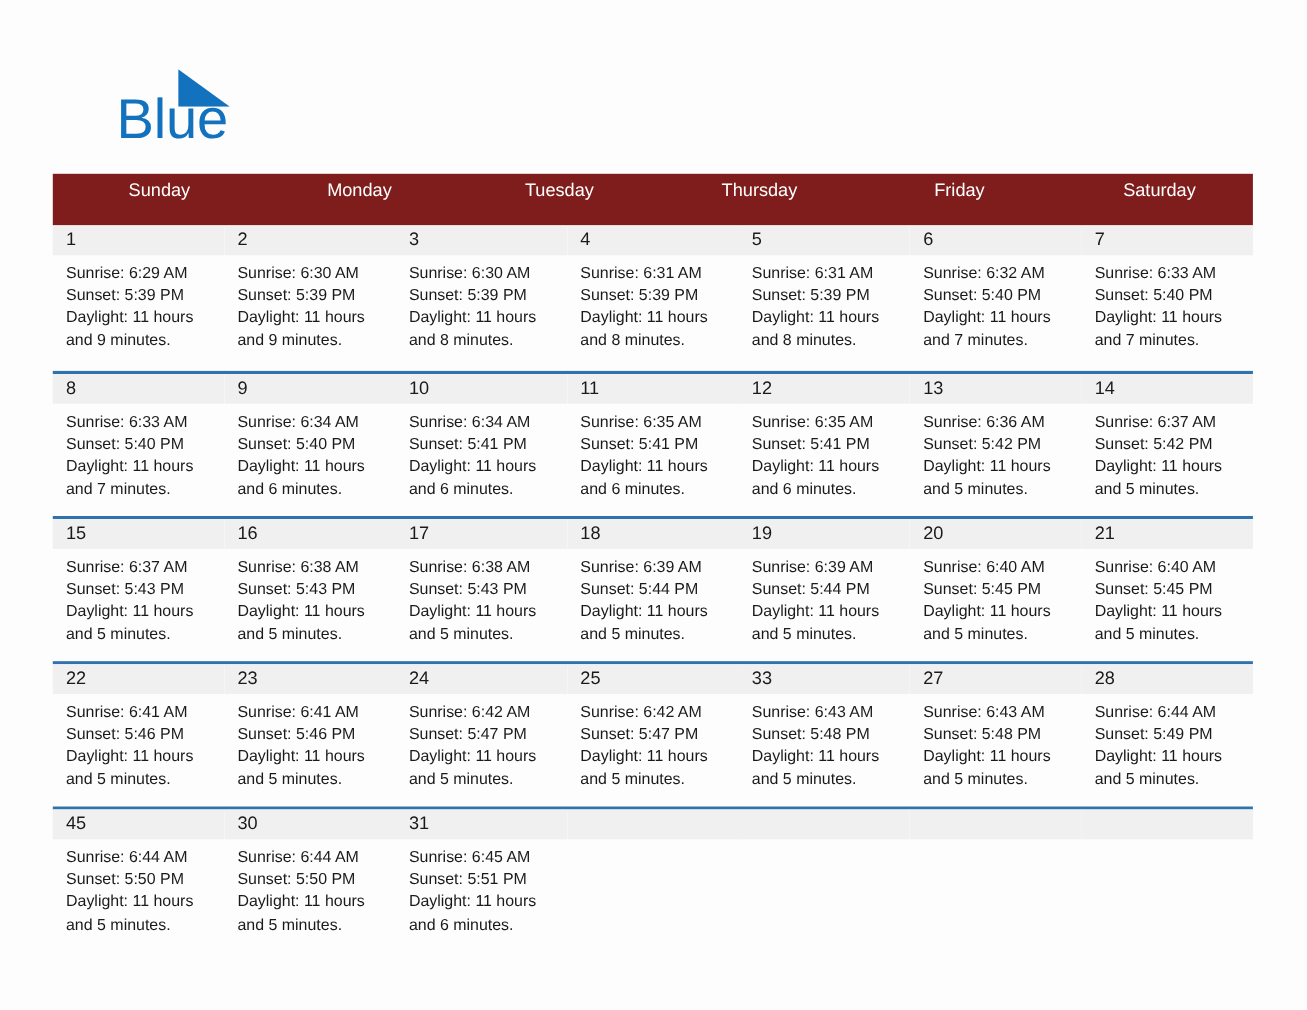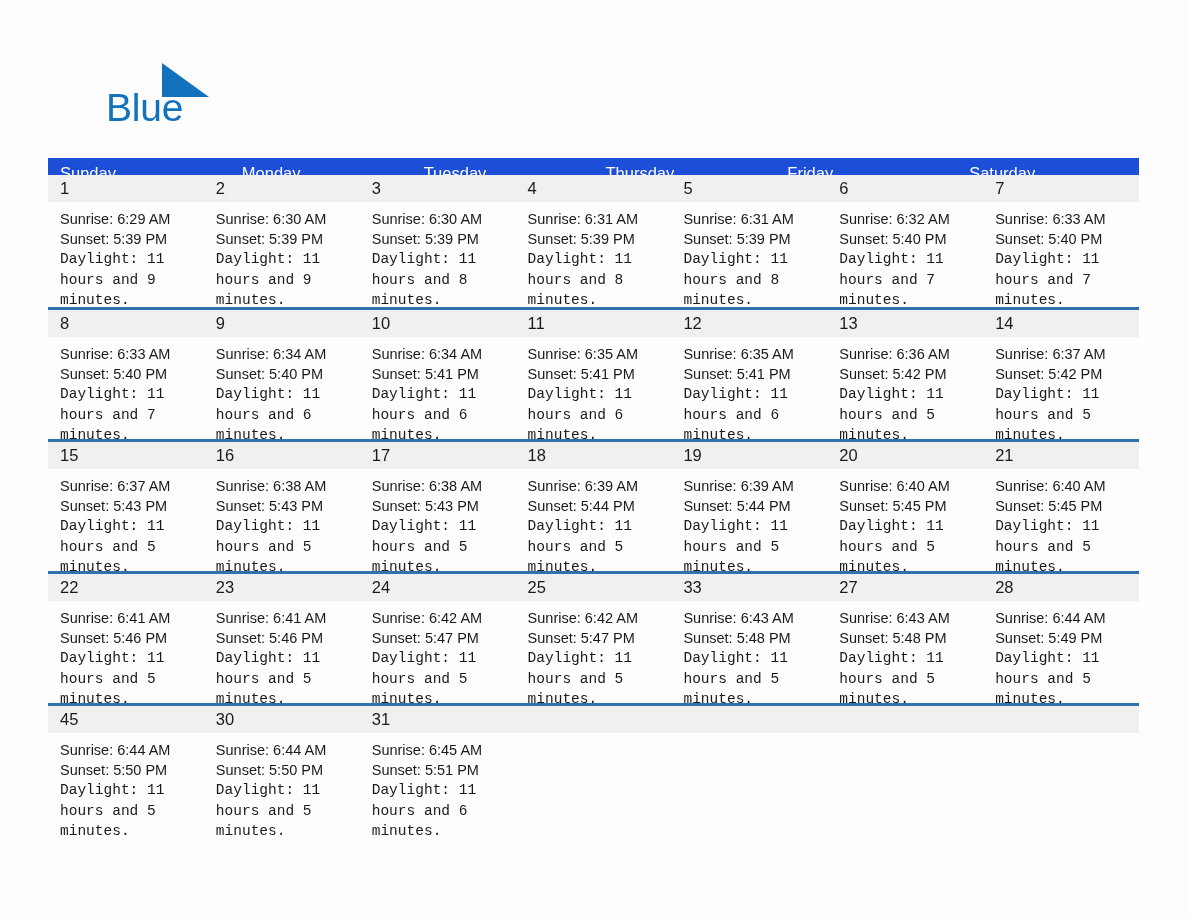--- a/index.html
+++ b/index.html
@@ -51,21 +51,21 @@
     position: absolute;
     left: 104px;
     top: 12px;
     width: 47px;
     height: 34px;
   }
   .brand-line2 {
     position: absolute;
     left: 48px;
     top: 35px;
-    font-size: 39px;
+    font-size: 51px;
     line-height: 44px;
     letter-spacing: -0.2px;
     color: #1272bd;
     font-weight: 400;
     white-space: nowrap;
   }
   .title-block {
     position: absolute;
     right: 0;
     top: 0;
@@ -89,22 +89,23 @@
 
   
   .calendar {
     position: absolute;
     left: 48px;
     top: 158px;
     width: 1091px;
   }
   .weekdays {
     display: flex;
-    background: #1d4ed8;
-    height: 17px;
+    background: #7f1d1d;
+    height: 47px;
+    text-align: center;
   }
   .weekday {
     flex: 1 1 0;
     color: #ffffff;
     font-size: 16.5px;
     line-height: 31px;
     padding-left: 12px;
     box-sizing: border-box;
     white-space: nowrap;
     overflow: hidden;
@@ -138,21 +139,20 @@
     padding: 7px 10px 0 12px;
     font-size: 14.5px;
     line-height: 20.2px;
     color: #1a1a1a;
   }
   .day-info div {
     white-space: nowrap;
   }
   .day-info .wrap {
     white-space: normal;
-    font-family: Liberation Mono, monospace;
   }
 </style>
 </head>
 <body>
 
 <div class="page">
 
   <div class="header">
 
     <div class="brand">

